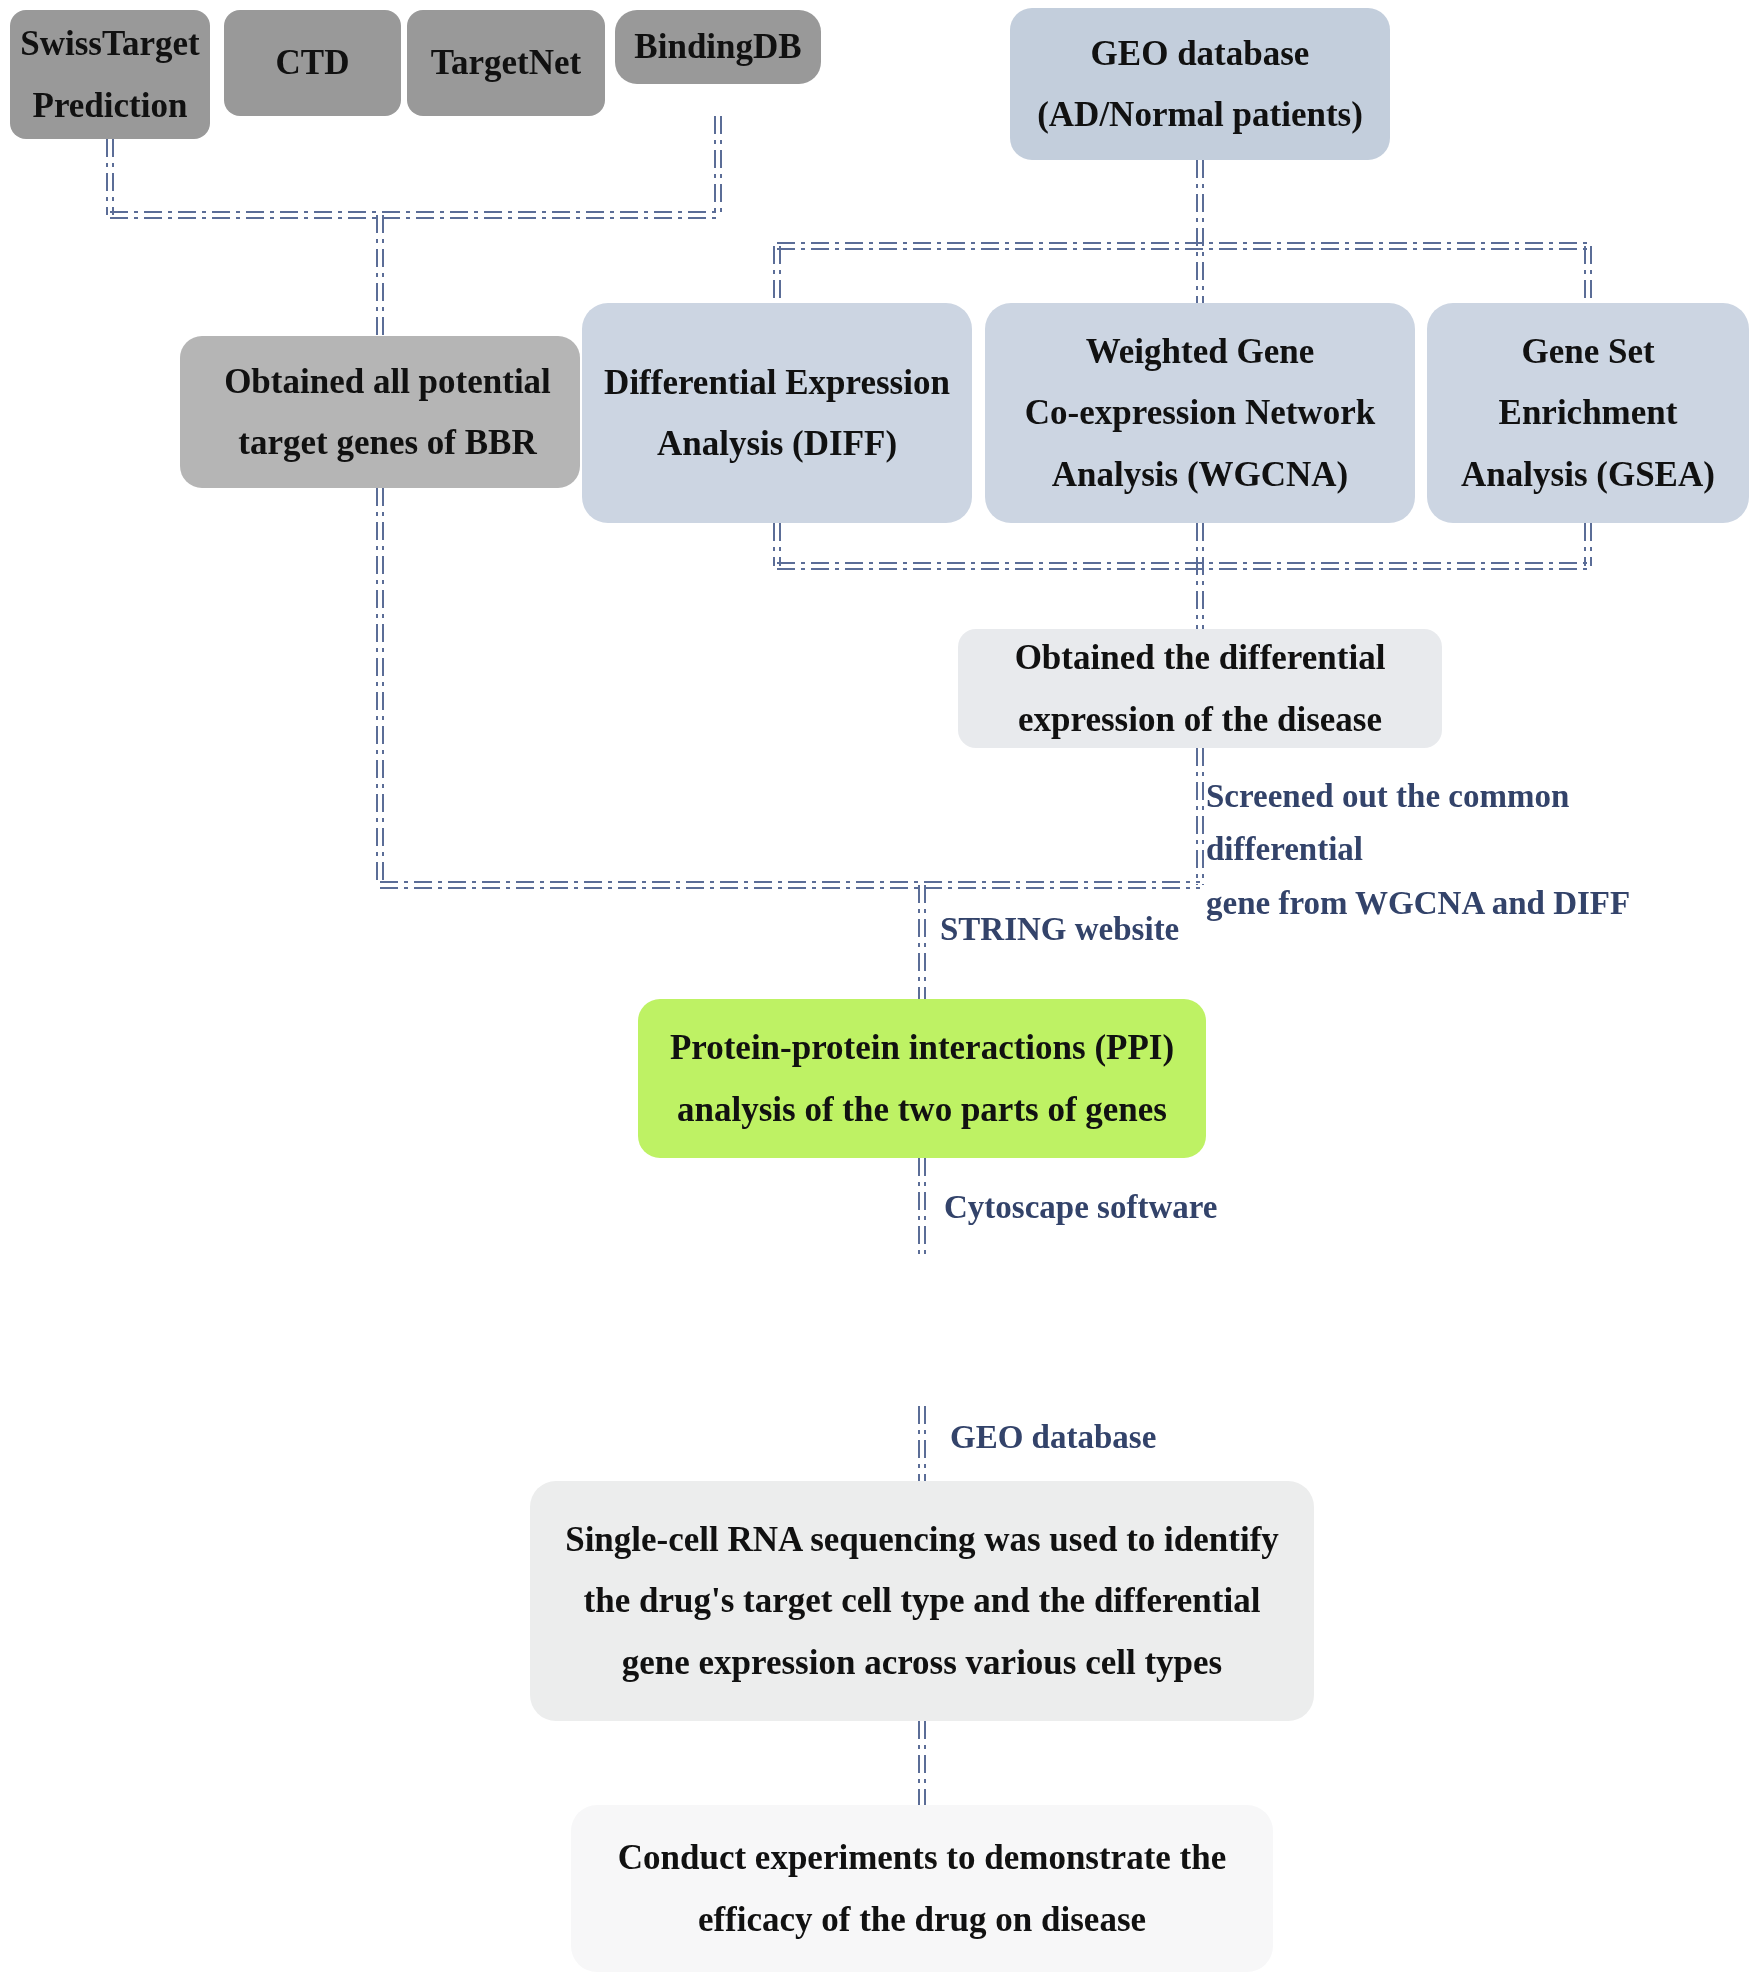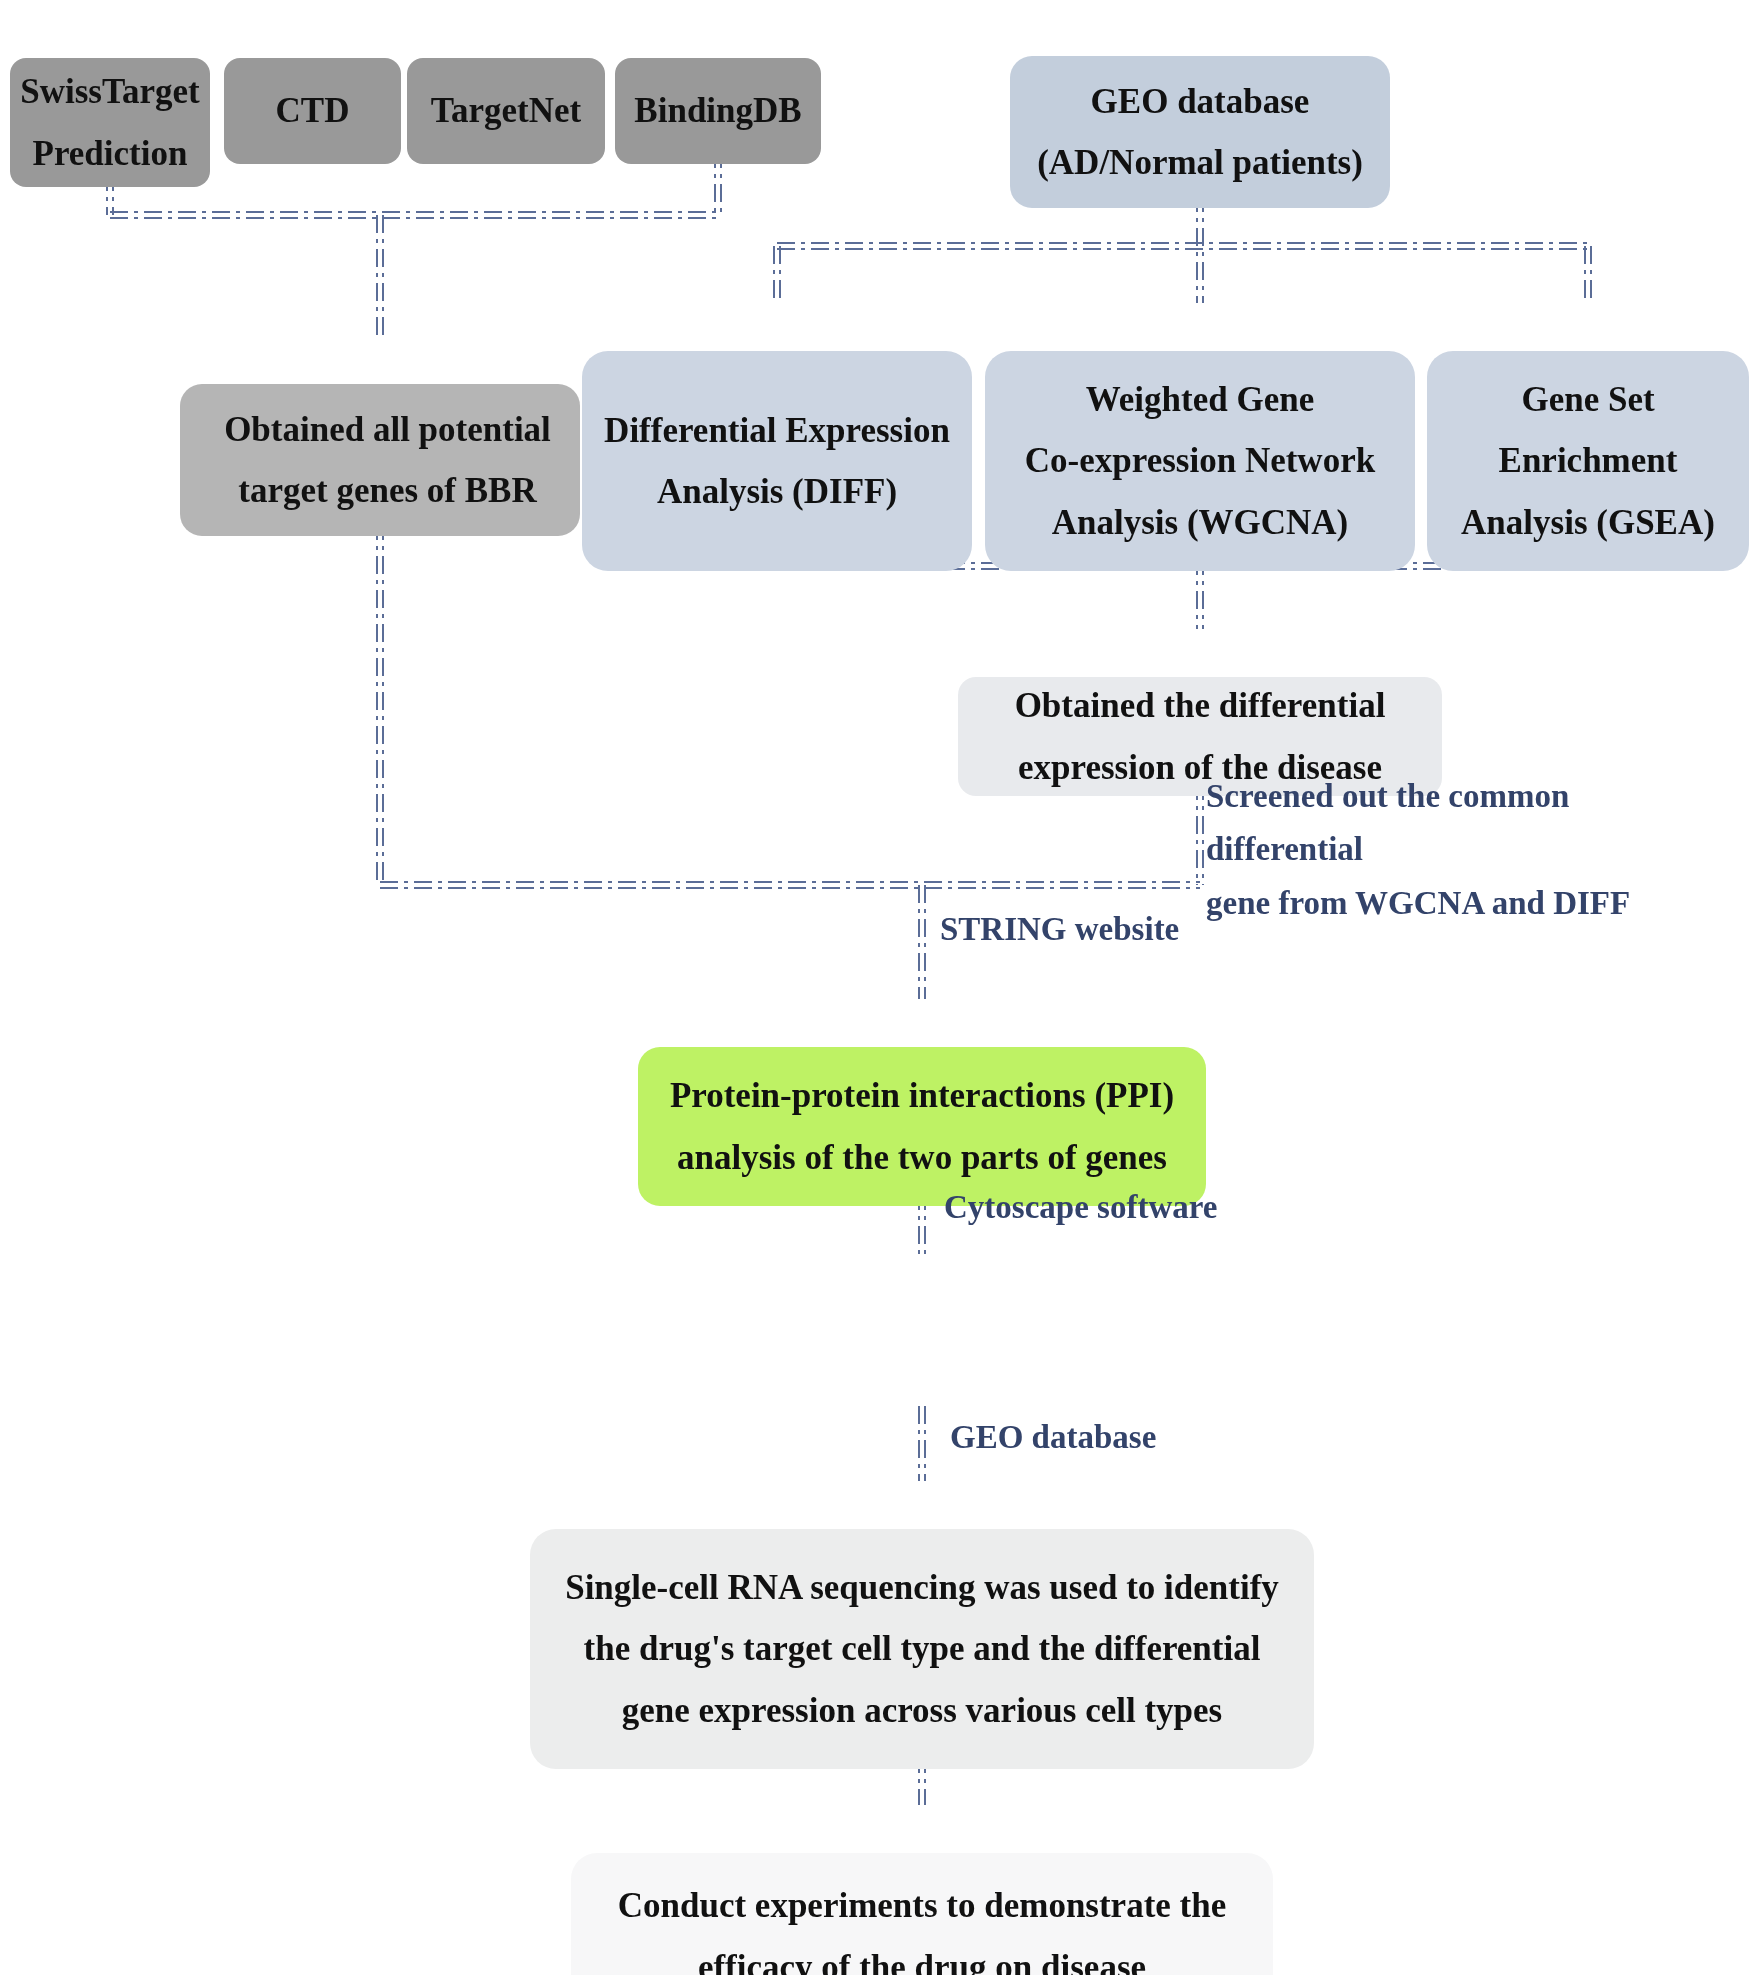--- a/index.html
+++ b/index.html
@@ -34,21 +34,20 @@
     align-items: center;
     justify-content: center;
     text-align: center;
     white-space: pre-line;
     font-weight: bold;
     font-size: 35px;
     line-height: 1.75;
     color: #111111;
     box-sizing: border-box;
     padding: 2px 8px;
-    margin-top: 48px;
   }
   
   .g1 { background: #999999; border-radius: 16px; }
   .g2 { background: #b5b5b5; border-radius: 22px; padding-left: 23px; }
   .g3 { background: #bef264; border-radius: 22px; }
   .g4 { background: #e3e3e3; border-radius: 22px; }
   .g5 { background: #eceded; border-radius: 26px; }
   .g6 { background: #f7f7f8; border-radius: 26px; }
   
   .b1 { background: #c3cedc; border-radius: 22px; }
@@ -124,21 +123,21 @@
     <g>
       <path class="conn" d="M919 1721 V1805"></path>
         <path class="conn" d="M925 1721 V1805"></path>
     </g>
   </svg>
 
   <div class="node g1" style="left:10px; top:10px; width:200px; height:129px;">SwissTarget
 Prediction</div>
   <div class="node g1" style="left:224px; top:10px; width:177px; height:106px;">CTD</div>
   <div class="node g1" style="left:407px; top:10px; width:198px; height:106px;">TargetNet</div>
-  <div class="node g1" style="left:615px; top:10px; width:206px; height:106px;">BindingDB</div>
+  <div class="node g1" style="left:615px; top:10px; width:206px; height:74px;border-radius:22px;">BindingDB</div>
   <div class="node b1" style="left:1010px; top:8px; width:380px; height:152px;">GEO database
 (AD/Normal patients)</div>
 
   <div class="node g2" style="left:180px; top:336px; width:400px; height:152px;">Obtained all potential
 target genes of BBR</div>
   <div class="node b2" style="left:582px; top:303px; width:390px; height:220px;">Differential Expression
 Analysis (DIFF)</div>
   <div class="node b2" style="left:985px; top:303px; width:430px; height:220px;">Weighted Gene
 Co-expression Network
 Analysis (WGCNA)</div>

